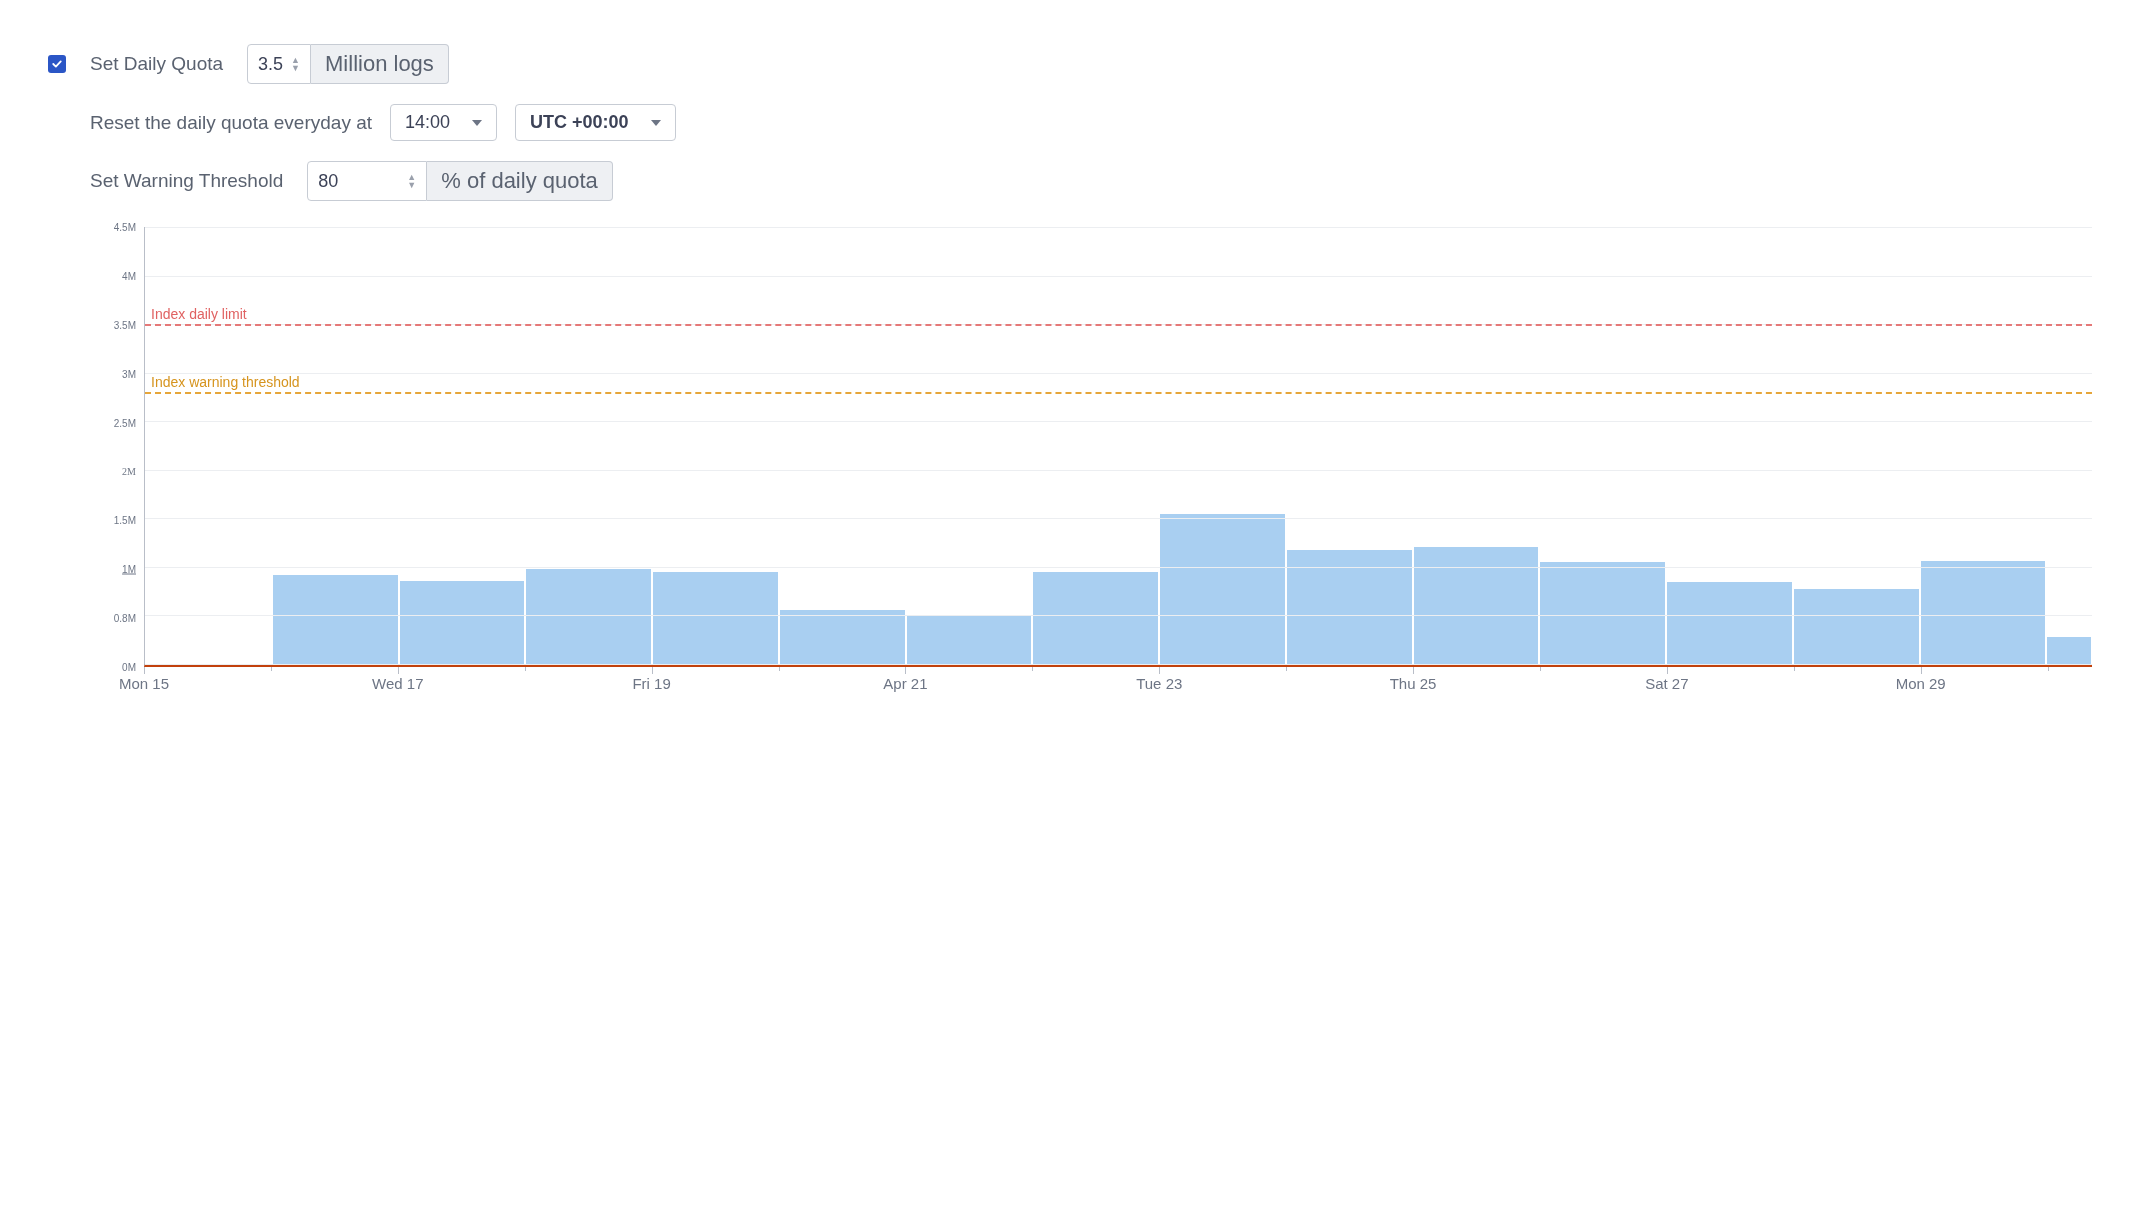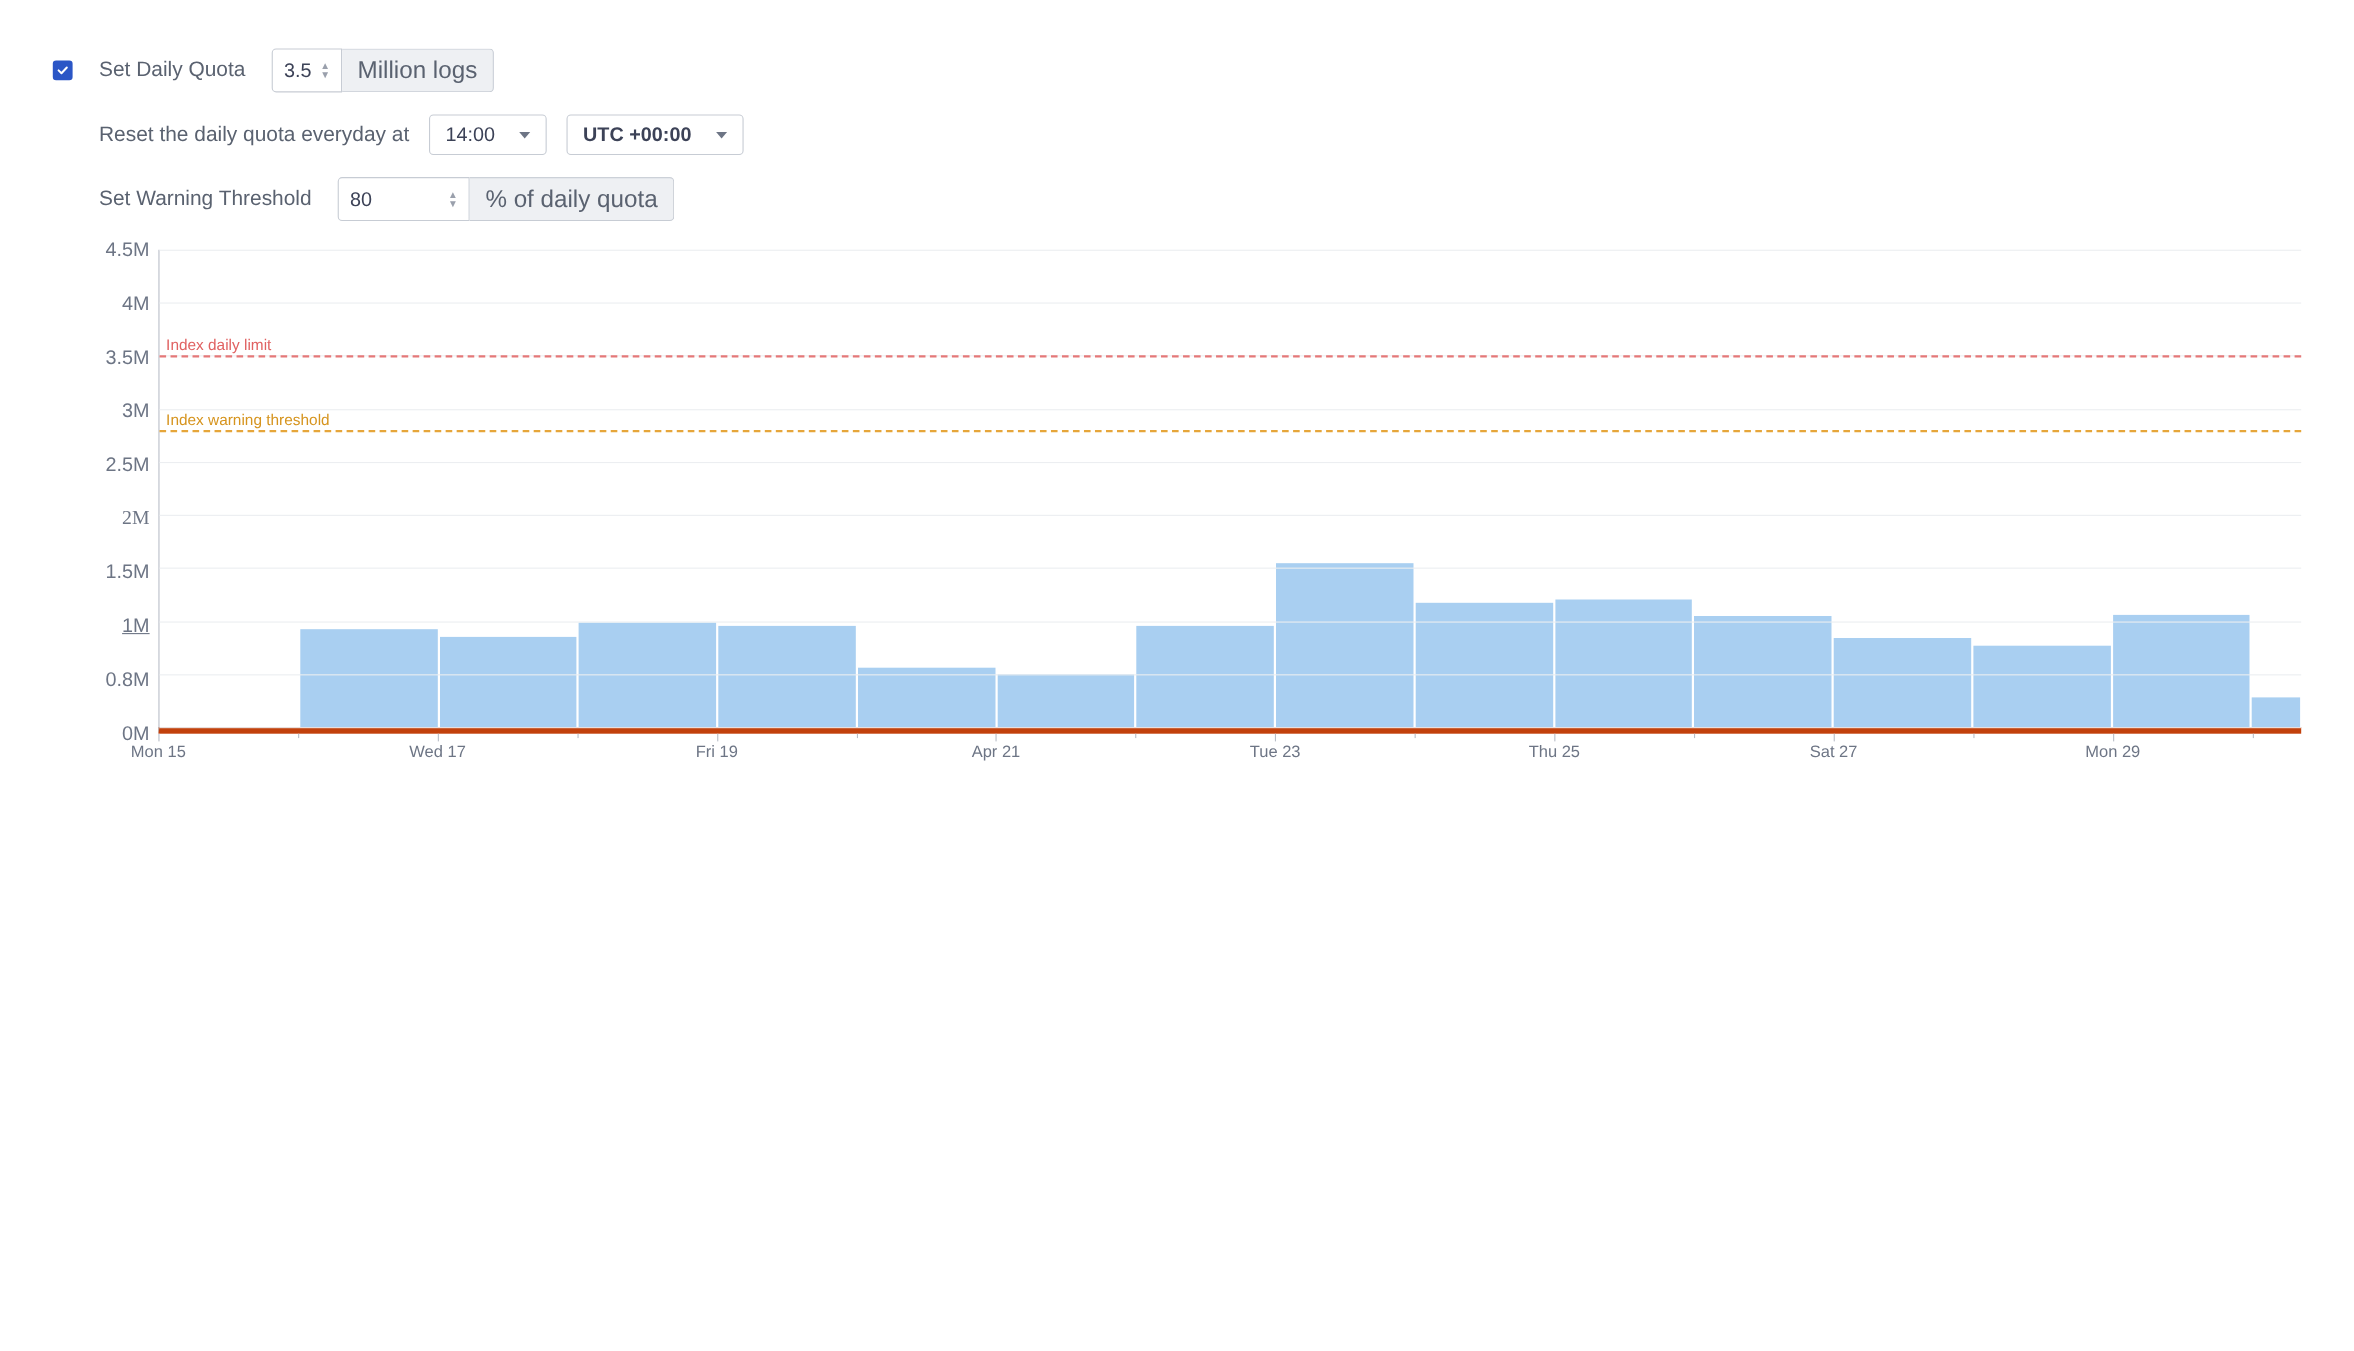--- a/index.html
+++ b/index.html
@@ -75,29 +75,29 @@
   .chart {
     position: relative;
     display: flex;
   }
   .yaxis {
     width: 54px;
     position: relative;
   }
   .ylabel {
     position: absolute; right: 8px;
-    font-size: 18px; color: #6d7585;
+    font-size: 10px; color: #6d7585;
     transform: translateY(-50%);
   }
   .plot {
     flex: 1;
     position: relative;
     height: 440px; 
     border-left: 1px solid #b9bec8;
-    border-bottom: 6px solid #c2410c;
+    border-bottom: 3px solid #c2410c;
   }
   .gridline {
     position: absolute; left: 0; right: 0;
     border-top: 1px solid #eceef1;
   }
   .threshold-line {
     position: absolute; left: 0; right: 0;
     border-top: 2px dashed;
     z-index: 2;
   }

